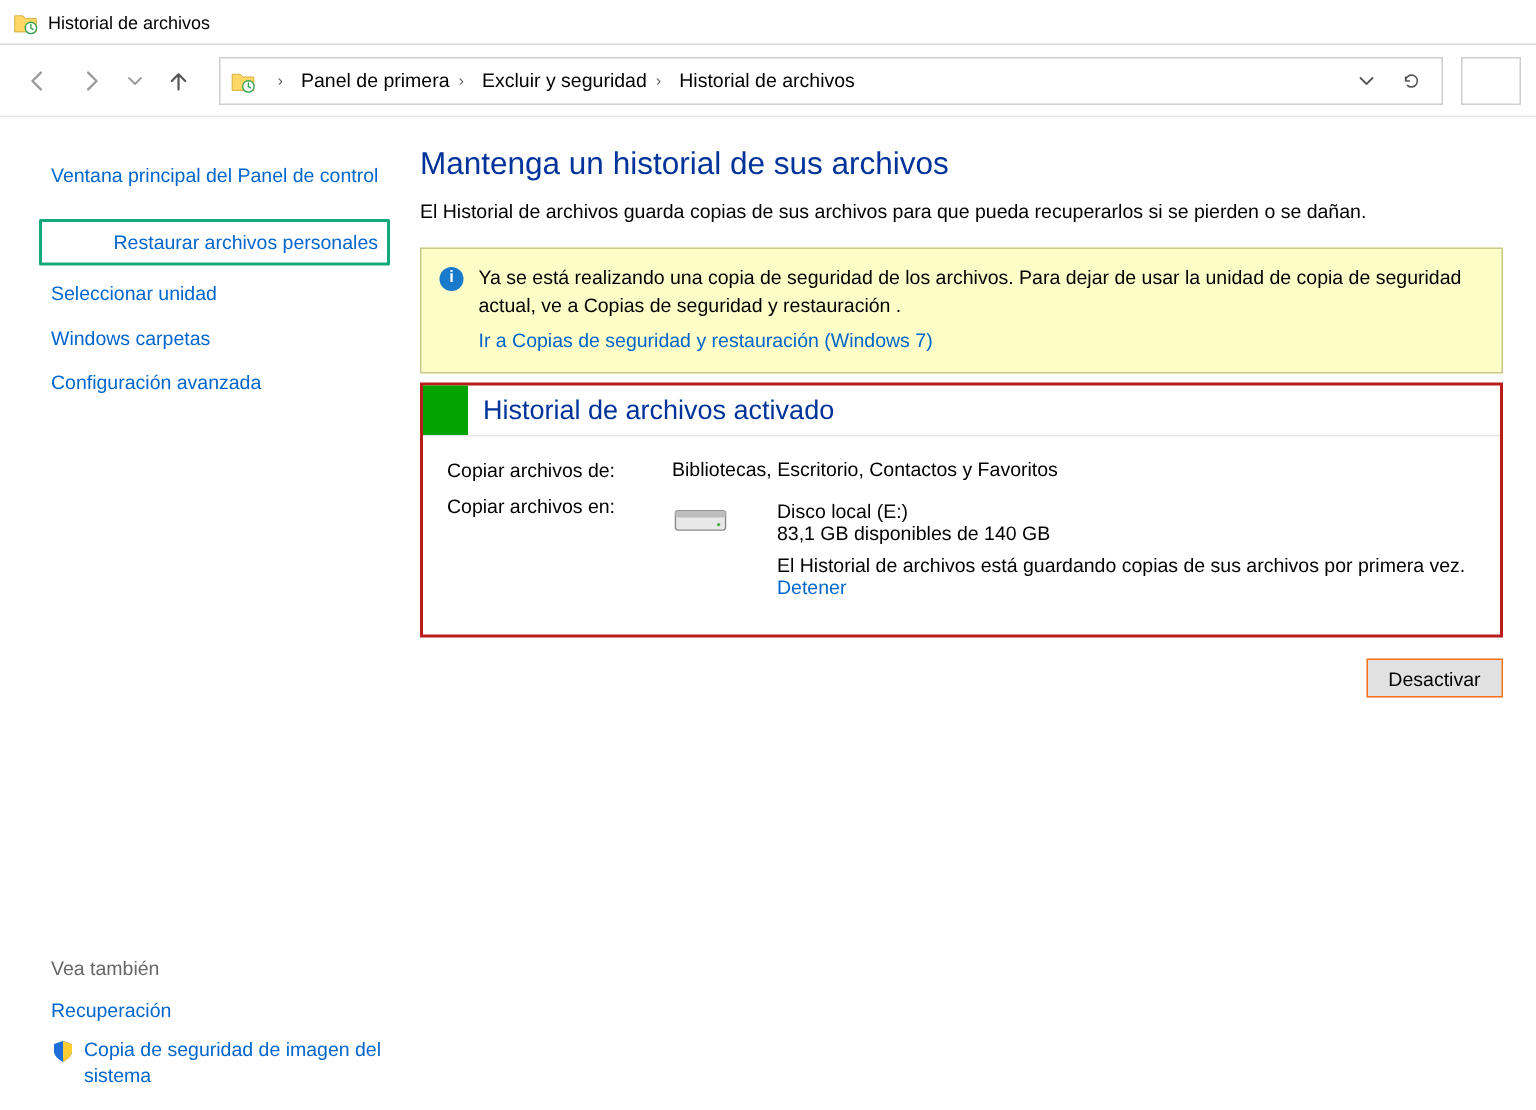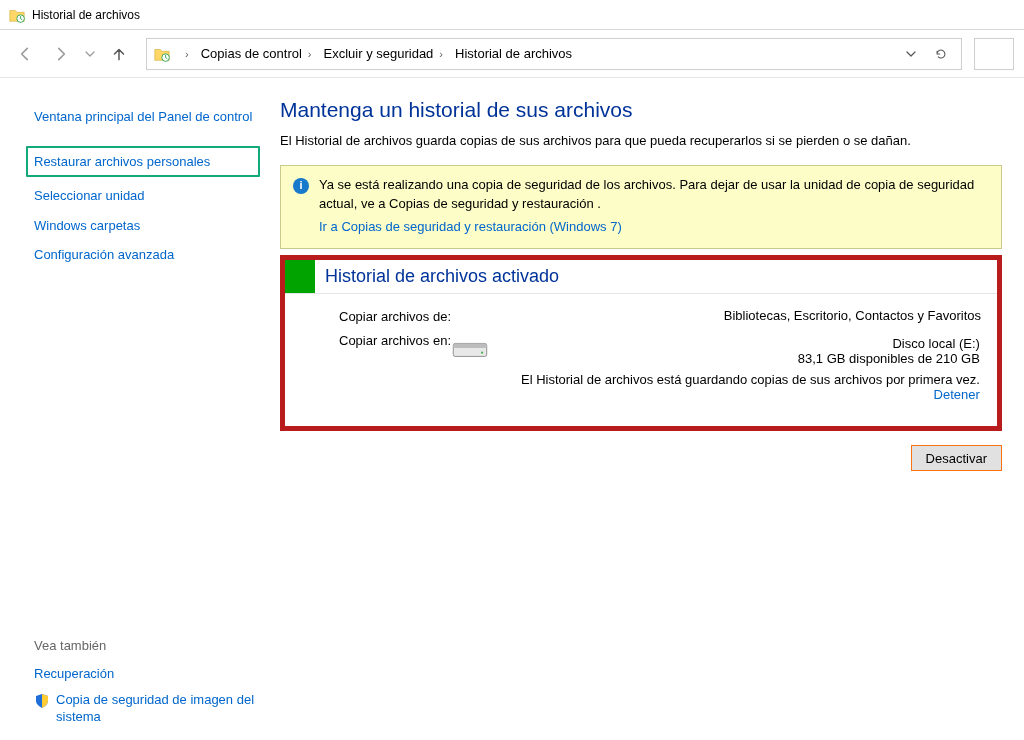--- a/index.html
+++ b/index.html
@@ -79,21 +79,21 @@
     padding: 6px 4px;
     line-height:1.35;
   }
   .sidebar a.current { color:#0066cc; }
   .highlight-box {
     border: 2px solid #13a97a;
     border-radius:1px;
     padding: 3px 4px;
     margin: 2px 0 4px -4px;
   }
-  .highlight-box a { padding:2px 2px; }
+  .highlight-box a { padding:2px 2px;text-align:right; }
   .sidebar-spacer { flex:1; }
   .see-also-head { color:#666; margin: 0 0 8px 4px; }
   .see-also-item { display:flex; align-items:flex-start; gap:6px; padding:4px; }
   .see-also-item a { padding:0; }
   .shield-icon { width:16px; height:16px; margin-top:2px; display:inline-flex; align-items:center; justify-content:center; }
   
   .main {
     flex:1;
     padding: 20px 22px 10px 10px;
   }
@@ -114,23 +114,22 @@
   }
   .info-icon {
     width:16px; height:16px; flex:0 0 16px; border-radius:50%;
     background:#1979ca; color:#fff; font-weight:bold;
     display:inline-flex; align-items:center; justify-content:center;
     font-size:11px;
     margin-top:2px;
   }
   .notice a { color:#0066cc; text-decoration:none; display:inline-block; margin-top:4px;}
   .status-box {
-    border:5px solid #b91c1c;
+    border:2px solid #b91c1c;
     margin-top:6px;
-    text-align:right;
   }
   .status-head {
     display:flex; align-items:stretch;
     border-bottom:1px solid #e5e5e5;
   }
   .status-stripe { width:30px; background:#00a300; }
   .status-title { color:#003399; font-size:18px; padding:6px 10px; }
   .status-body { padding:14px 16px 16px 16px; }
   .status-row { display:flex; margin-bottom:8px; }
   .status-label { width:150px; padding-top:1px;}
@@ -189,21 +188,21 @@
       <svg viewBox="0 0 20 20" width="18" height="18">
         <path d="M2 5 h6 l2 2 h8 v10 h-16 z" fill="#ffd766" stroke="#caa32a" stroke-width="0.6"></path>
         <circle cx="14" cy="14" r="4.2" fill="#fff" stroke="#31a24c" stroke-width="1"></circle>
         <path d="M14 11.5 v2.6 l1.6 1" stroke="#31a24c" stroke-width="1" fill="none" stroke-linecap="round"></path>
       </svg>
     </span>
     <span class="crumb">
         <span class="chev">›</span>
       </span>
     <span class="crumb">
-      <span>Copias de control</span>
+      <span>Panel de primera</span>
       <span class="chev">›</span>
     </span>
     <span class="crumb">
       <span>Excluir y seguridad</span>
       <span class="chev">›</span>
     </span>
     <span class="crumb">
       <span>Historial de archivos</span>
     </span>
     <div class="addrbar-right">
@@ -279,21 +278,21 @@
             <div class="disk-row">
               <span class="disk-icon">
                 <svg viewBox="0 0 40 28" width="38" height="26">
                   <rect x="2" y="8" width="36" height="14" rx="2" fill="#e8e8e8" stroke="#8a8a8a" stroke-width="1"></rect>
                   <rect x="2" y="8" width="36" height="5" rx="2" fill="#bdbdbd"></rect>
                   <circle cx="33" cy="18" r="1.2" fill="#4caf50"></circle>
                 </svg>
               </span>
               <div>
                 <div>Disco local (E:)</div>
-                <div>83,1 GB disponibles de 210 GB</div>
+                <div>83,1 GB disponibles de 140 GB</div>
                 <div class="saving-msg">El Historial de archivos está guardando copias de sus archivos por primera vez.</div>
                 <a href="#" class="linklike">Detener</a>
               </div>
             </div>
           </div>
         </div>
       </div>
     </div>
 
     <div class="button-row">

